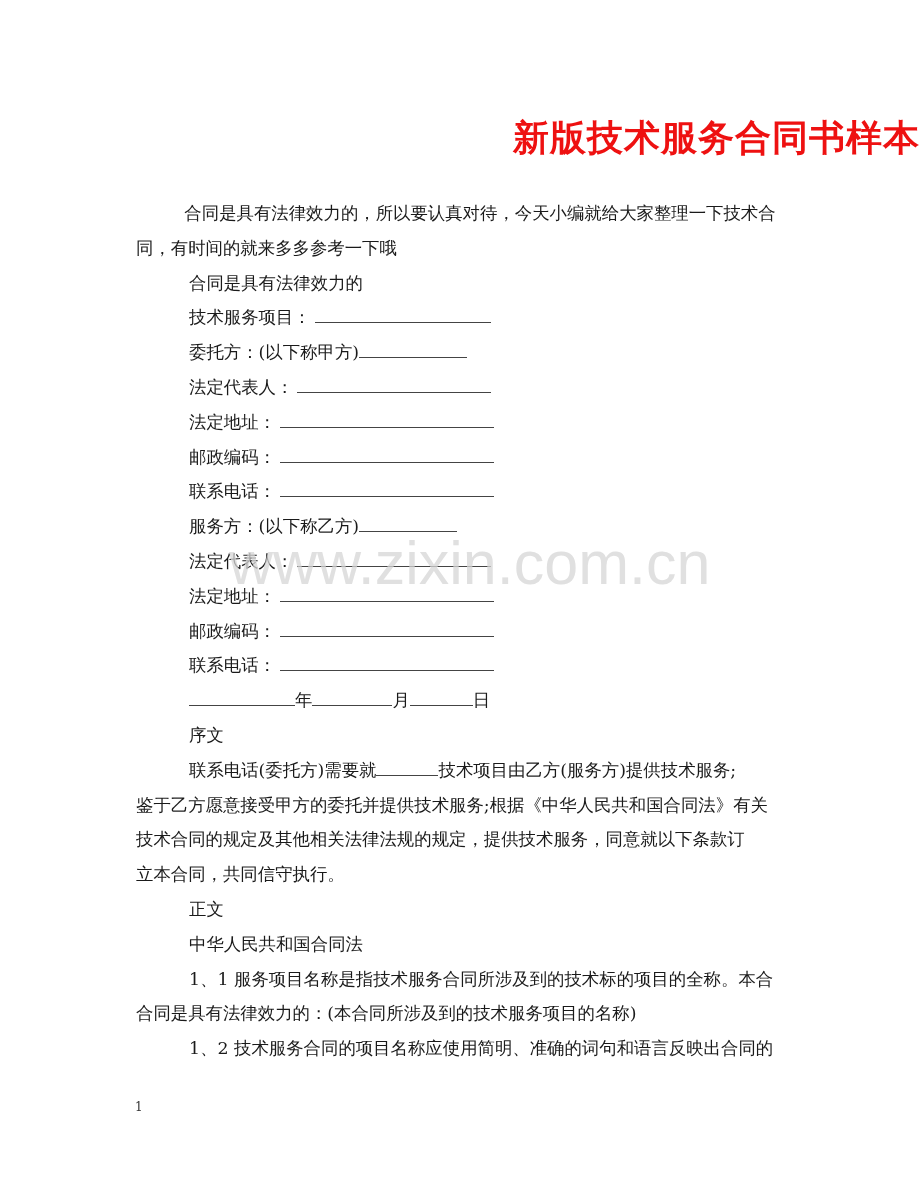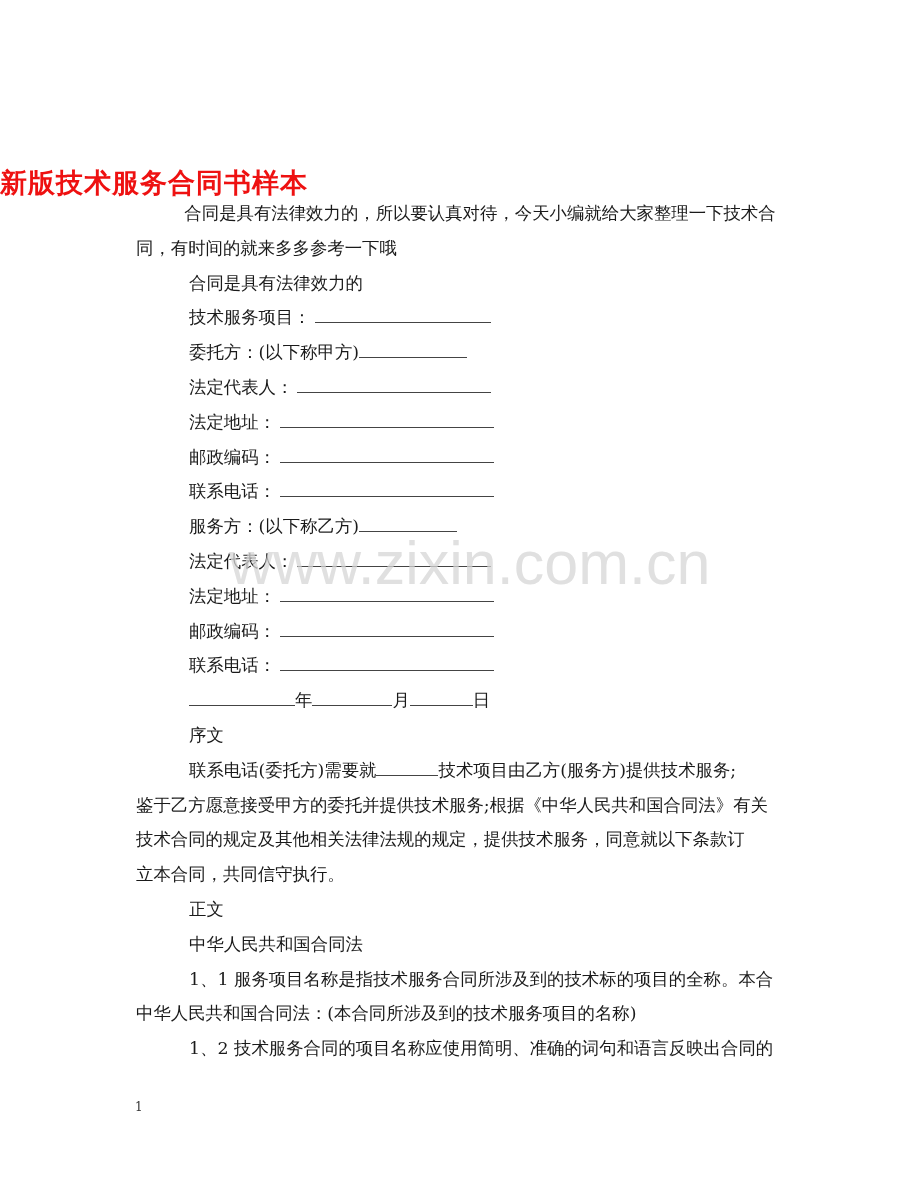--- a/index.html
+++ b/index.html
@@ -20,28 +20,27 @@
       left: 0; top: 0;
       width: 920px;
       height: 1192px;
       background: #fff;
     }
     .title {
       position: absolute;
       left: 0;
       width: 920px;
       top: 118px;
-      text-align: left;
+      text-align: right;
       font-family: "DejaVu Sans", "Liberation Sans", sans-serif;
-      font-size: 27px;
+      font-size: 36px;
       font-weight: bold;
       color: #ee1111;
       letter-spacing: 1px;
       line-height: 40px;
-      margin-top: 45px;
     }
     .body {
       position: absolute;
       left: 136px;
       top: 196px;
       width: 652px;
       font-size: 17.4px;
       line-height: 34.8px;
     }
     .line {
@@ -135,20 +134,20 @@
     <div class="line ind3">
       <span>联系电话(委托方)需要就</span><span class="blank tight" style="width:62px"></span><span>技术项目由乙方(服务方)提供技术服务;</span>
     </div>
     <div class="line">鉴于乙方愿意接受甲方的委托并提供技术服务;根据《中华人民共和国合同法》有关</div>
     <div class="line">技术合同的规定及其他相关法律法规的规定，提供技术服务，同意就以下条款订</div>
     <div class="line">立本合同，共同信守执行。</div>
 
     <div class="line ind3">正文</div>
     <div class="line ind3">中华人民共和国合同法</div>
     <div class="line ind3">1、1 服务项目名称是指技术服务合同所涉及到的技术标的项目的全称。本合</div>
-    <div class="line">中华人民共和国合同法：(本合同所涉及到的技术服务项目的名称)</div>
+    <div class="line">合同是具有法律效力的：(本合同所涉及到的技术服务项目的名称)</div>
     <div class="line ind3">1、2 技术服务合同的项目名称应使用简明、准确的词句和语言反映出合同的</div>
   </div>
 
   <div class="watermark">www.zixin.com.cn</div>
 
   <div class="page-number">1</div>
 </div>
 
 </body></html>

